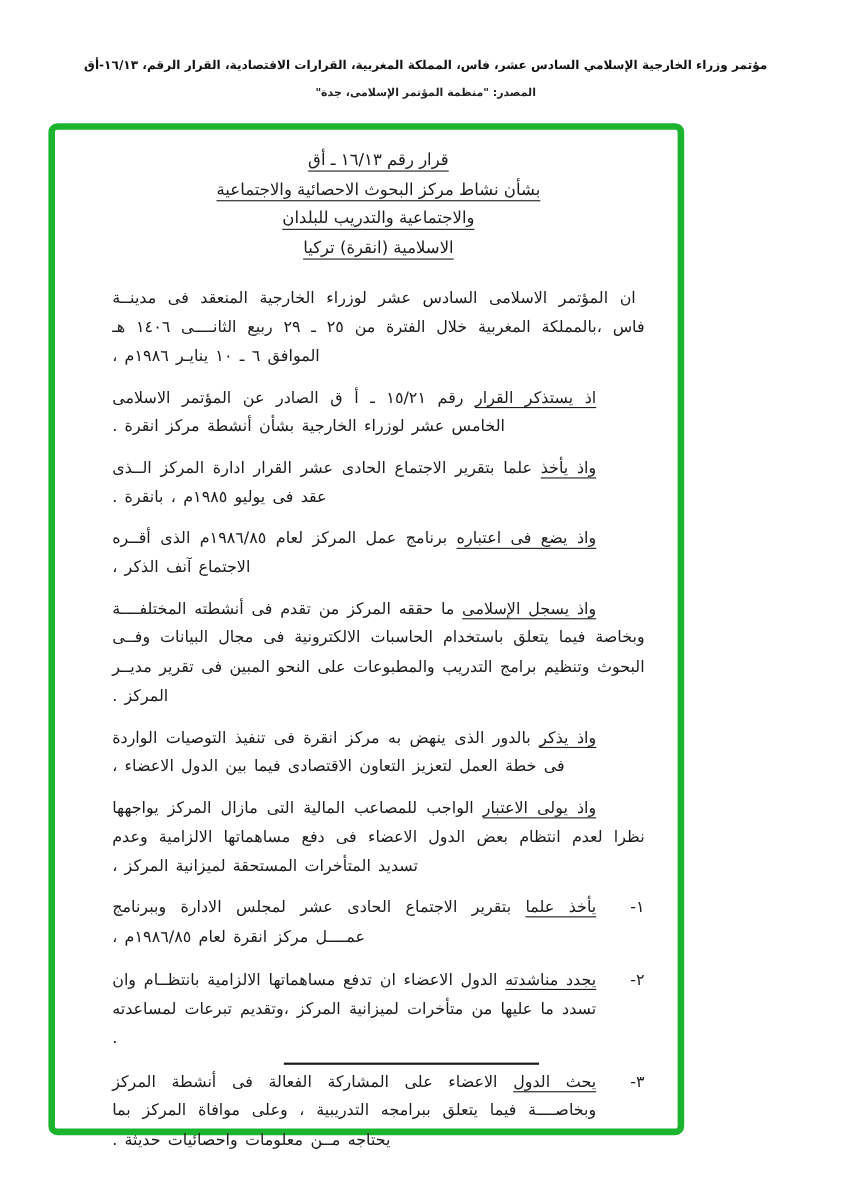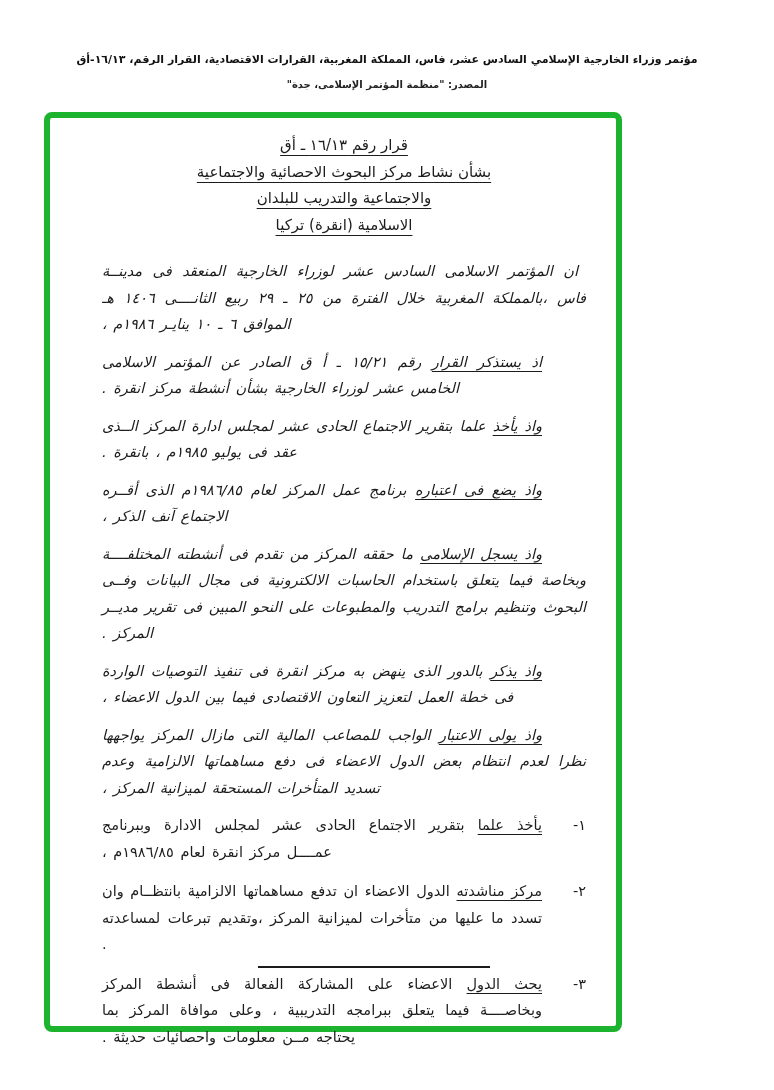--- a/index.html
+++ b/index.html
@@ -25,21 +25,20 @@
   .title-block{text-align:center;margin:4px 0 20px 0;}
   .title-line{
     font-size:15px;line-height:26.5px;
     text-decoration:underline;text-underline-offset:5px;
     white-space:nowrap;
   }
   .para{
     font-size:14.5px;line-height:26.5px;margin:4px 0 11px 0;
     text-align:justify;text-align-last:left;word-spacing:2px;
     text-indent:44px;
-    font-style:italic;
   }
   .para.opening{text-indent:8px;}
   .lead{text-decoration:underline;text-underline-offset:4px;}
   .items{margin-top:3px;}
   .item{
     display:flex;gap:14px;margin:0 0 13px 0;
     font-size:14.5px;line-height:26.5px;
   }
   .item-num{flex:0 0 30px;text-align:right;}
   .item-body{flex:1;text-align:justify;text-align-last:left;word-spacing:2px;}
@@ -60,40 +59,40 @@
     <div class="title-line">قرار رقم ١٦/١٣ ـ أق</div>
     <div class="title-line">بشأن نشاط مركز البحوث الاحصائية والاجتماعية</div>
     <div class="title-line">والاجتماعية والتدريب للبلدان</div>
     <div class="title-line">الاسلامية (انقرة) تركيا</div>
   </div>
 
   <p class="para opening"><span class="lead"></span><span>ان المؤتمر الاسلامى السادس عشر لوزراء الخارجية المنعقد فى مدينــة فاس ،بالمملكة المغربية خلال الفترة من ٢٥ ـ ٢٩ ربيع الثانــــى ١٤٠٦ هـ الموافق ٦ ـ ١٠ ينايـر ١٩٨٦م ،</span></p>
 
   <p class="para"><span class="lead">اذ يستذكر القرار</span><span> رقم ١٥/٢١ ـ أ ق الصادر عن المؤتمر الاسلامى الخامس عشر لوزراء الخارجية بشأن أنشطة مركز انقرة .</span></p>
 
-  <p class="para"><span class="lead">واذ يأخذ</span><span> علما بتقرير الاجتماع الحادى عشر لمجلس ادارة المركز الــذى عقد فى يوليو ١٩٨٥م ، بانقرة .</span></p>
+  <p class="para"><span class="lead">واذ يأخذ</span><span> علما بتقرير الاجتماع الحادى عشر القرار ادارة المركز الــذى عقد فى يوليو ١٩٨٥م ، بانقرة .</span></p>
 
   <p class="para"><span class="lead">واذ يضع فى اعتباره</span><span> برنامج عمل المركز لعام ١٩٨٦/٨٥م الذى أقــره الاجتماع آنف الذكر ،</span></p>
 
   <p class="para"><span class="lead">واذ يسجل الإسلامى</span><span> ما حققه المركز من تقدم فى أنشطته المختلفــــة وبخاصة فيما يتعلق باستخدام الحاسبات الالكترونية فى مجال البيانات وفــى البحوث وتنظيم برامج التدريب والمطبوعات على النحو المبين فى تقرير مديــر المركز .</span></p>
 
   <p class="para"><span class="lead">واذ يذكر</span><span> بالدور الذى ينهض به مركز انقرة فى تنفيذ التوصيات الواردة فى خطة العمل لتعزيز التعاون الاقتصادى فيما بين الدول الاعضاء ،</span></p>
 
   <p class="para"><span class="lead">واذ يولى الاعتبار</span><span> الواجب للمصاعب المالية التى مازال المركز يواجهها نظرا لعدم انتظام بعض الدول الاعضاء فى دفع مساهماتها الالزامية وعدم تسديد المتأخرات المستحقة لميزانية المركز ،</span></p>
 
   <div class="items">
 
     <div class="item">
       <div class="item-num">١-</div>
       <div class="item-body"><span class="lead">يأخذ علما</span><span> بتقرير الاجتماع الحادى عشر لمجلس الادارة وببرنامج عمــــل مركز انقرة لعام ١٩٨٦/٨٥م ،</span></div>
     </div>
 
     <div class="item">
       <div class="item-num">٢-</div>
-      <div class="item-body"><span class="lead">مركز مناشدته</span><span> الدول الاعضاء ان تدفع مساهماتها الالزامية بانتظــام وان تسدد ما عليها من متأخرات لميزانية المركز ،وتقديم تبرعات لمساعدته .</span></div>
+      <div class="item-body"><span class="lead">يجدد مناشدته</span><span> الدول الاعضاء ان تدفع مساهماتها الالزامية بانتظــام وان تسدد ما عليها من متأخرات لميزانية المركز ،وتقديم تبرعات لمساعدته .</span></div>
     </div>
 
     <div class="item">
       <div class="item-num">٣-</div>
       <div class="item-body"><span class="lead">يحث الدول</span><span> الاعضاء على المشاركة الفعالة فى أنشطة المركز وبخاصــــة فيما يتعلق ببرامجه التدريبية ، وعلى موافاة المركز بما يحتاجه مــن معلومات واحصائيات حديثة .</span></div>
     </div>
 
   </div>
 
 </div>

